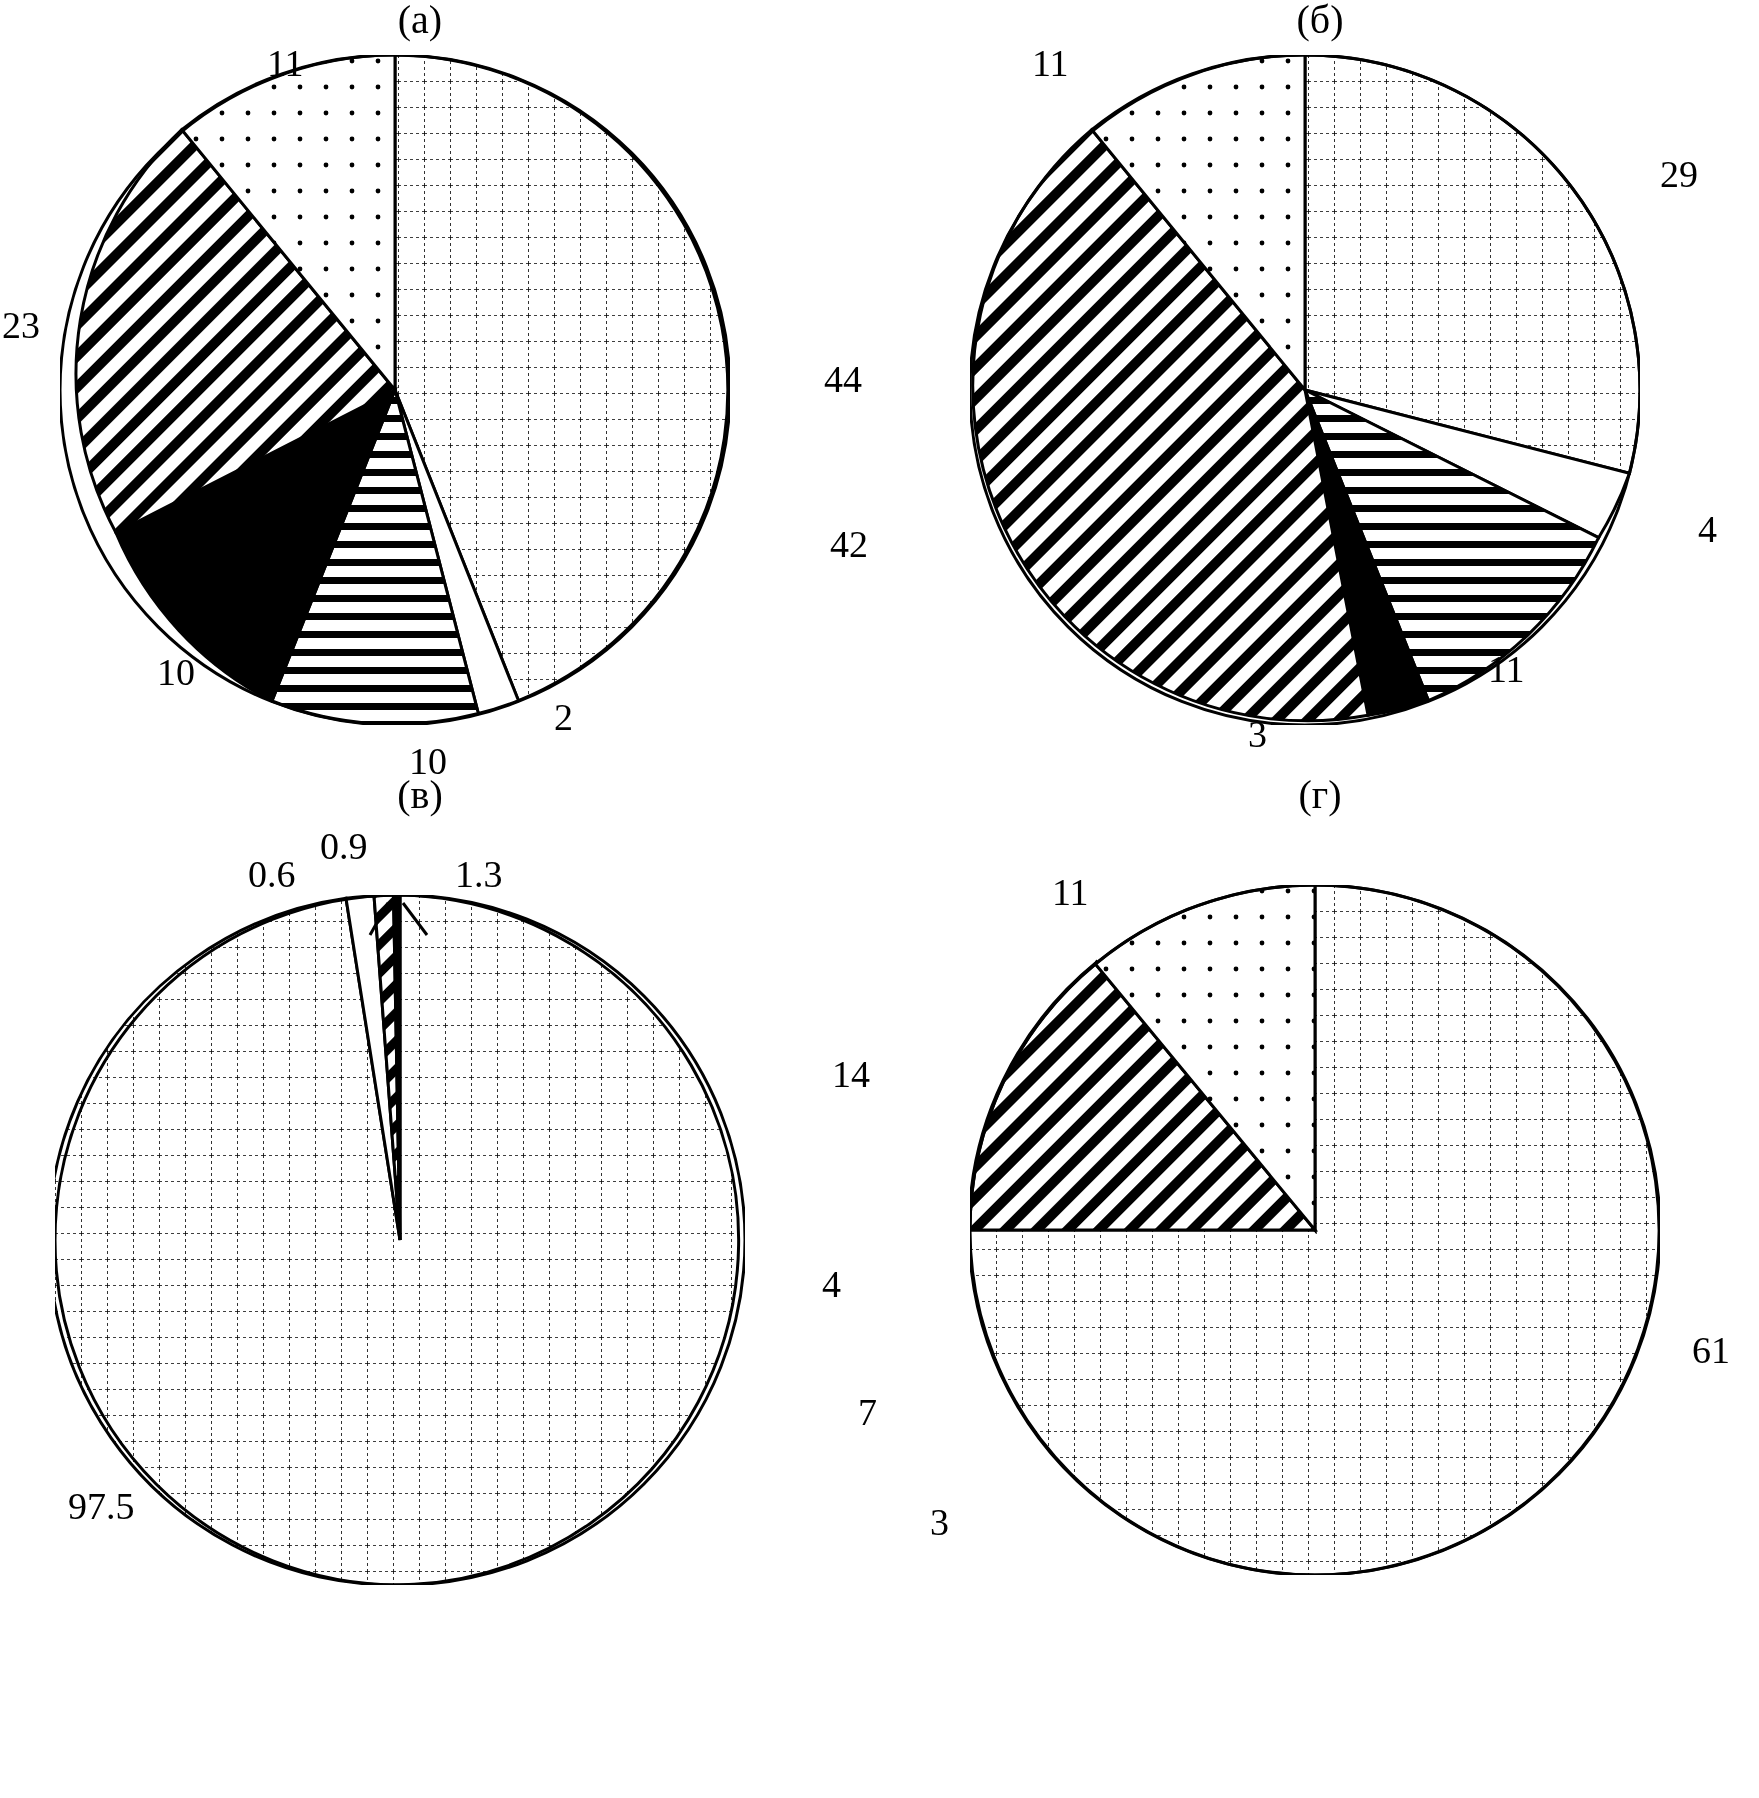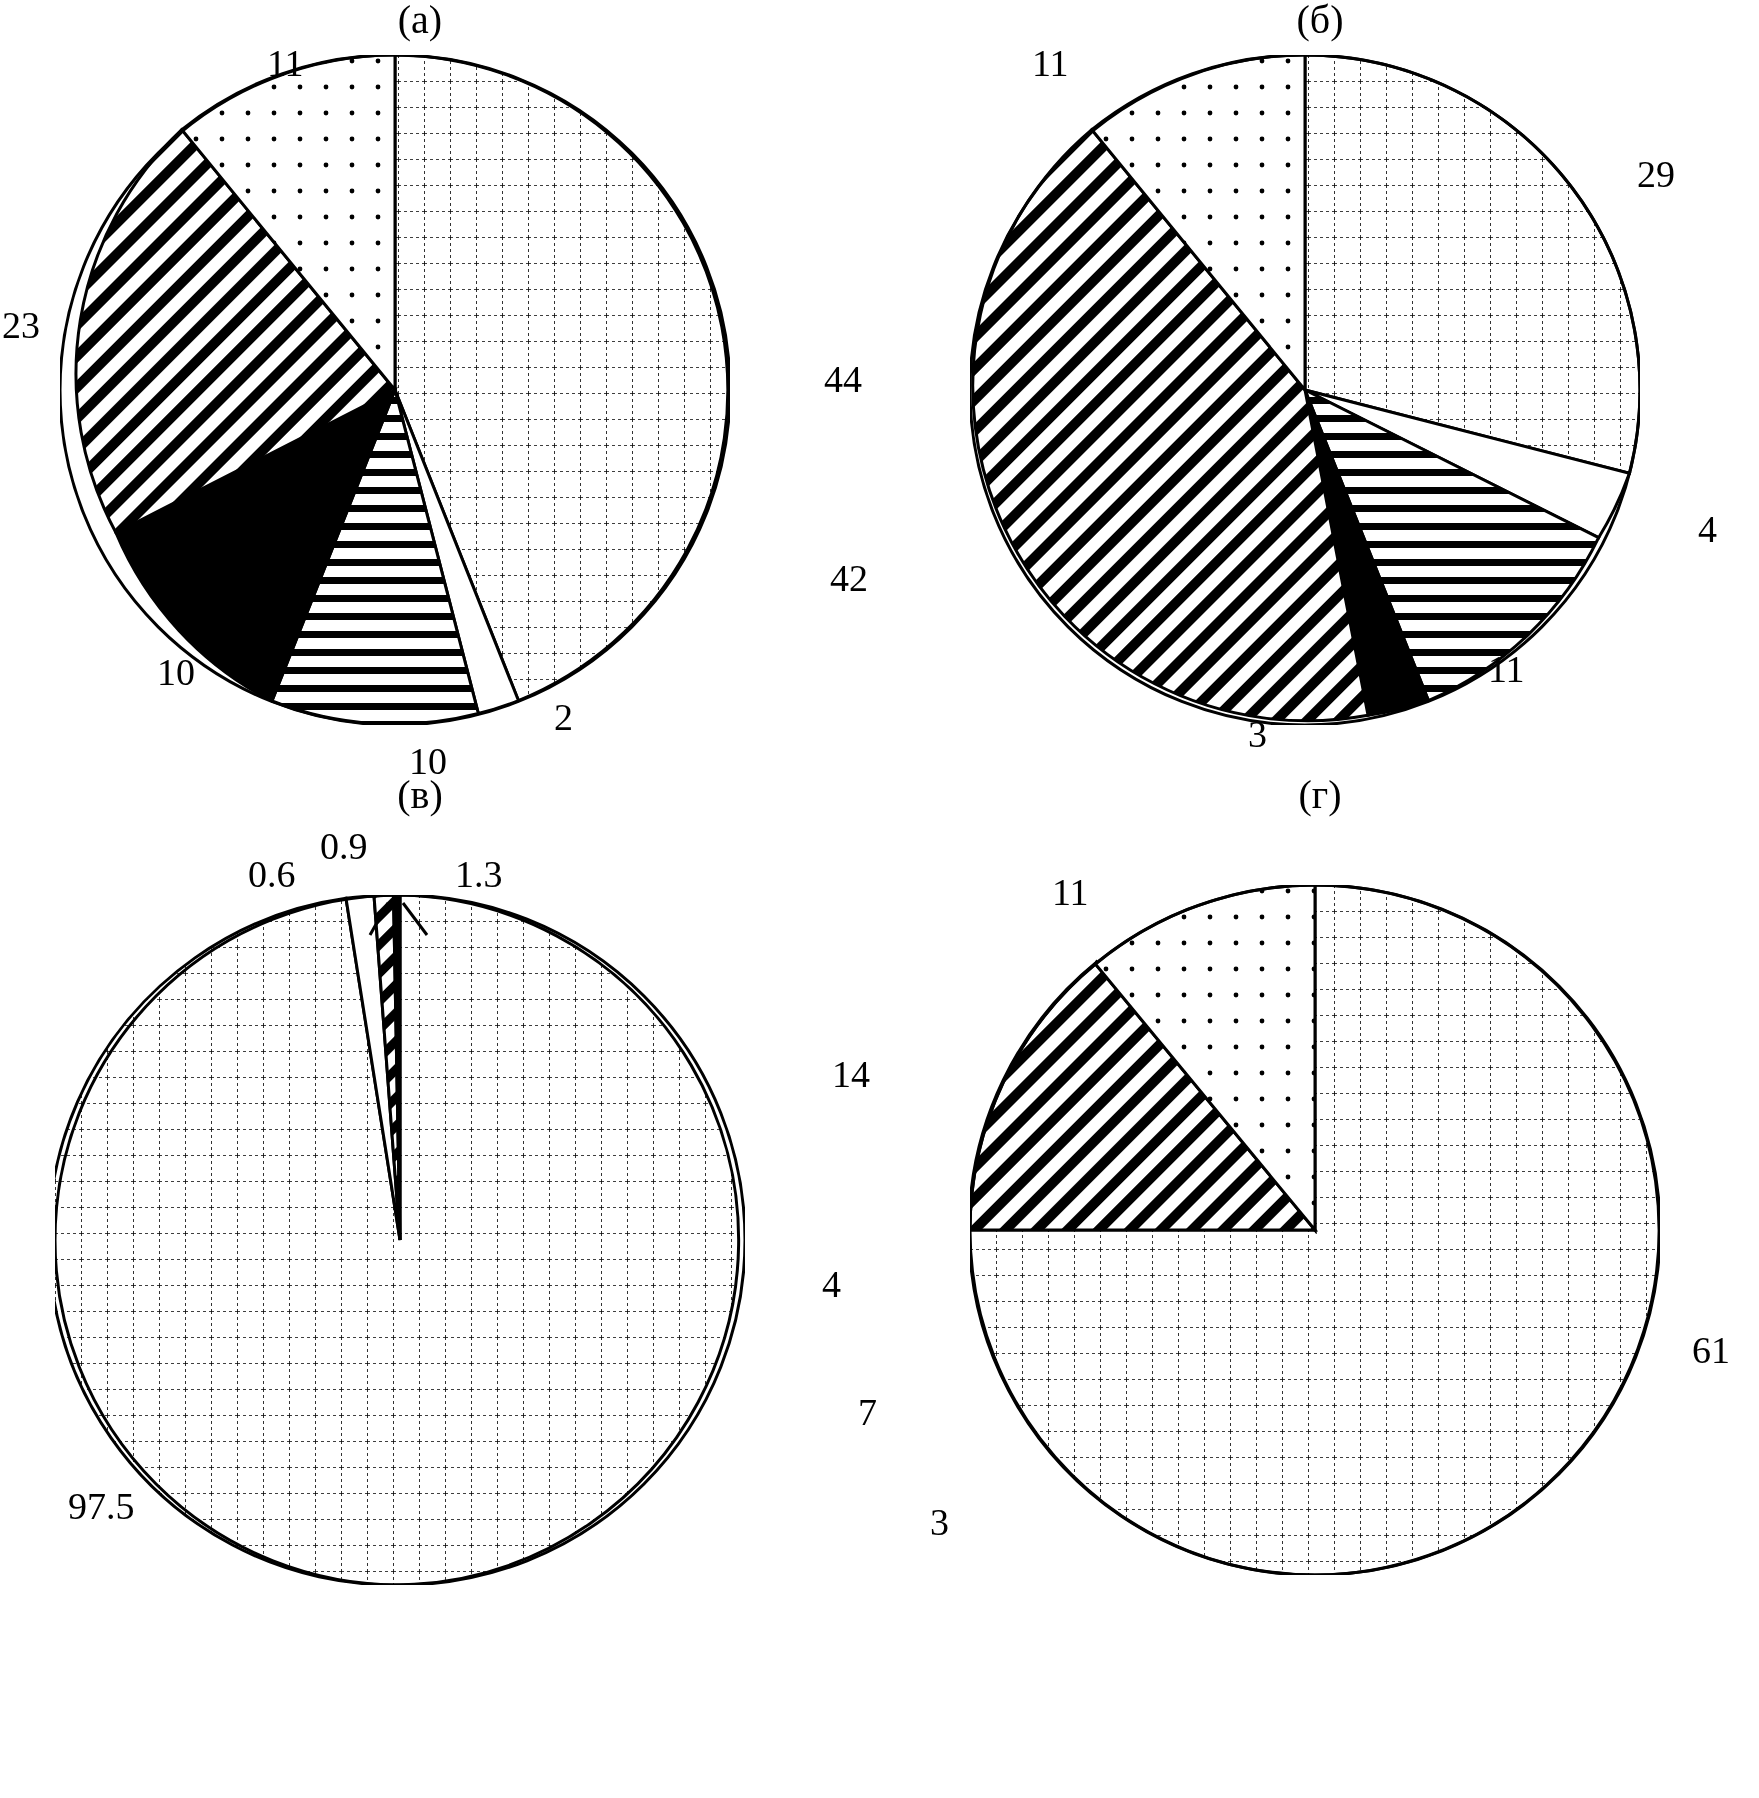--- a/index.html
+++ b/index.html
@@ -129,25 +129,25 @@
 
         <path d="M335 335 L458.44 645.55 A335 335 0 0 1 398.03 660.33 Z" fill="#000000" stroke="#000" stroke-width="3"></path>
 
         <path d="M335 335 L398.03 660.33 A335 335 0 0 1 121.82 74.66 Z" fill="url(#pb-diag)" stroke="#000" stroke-width="3"></path>
 
         <path d="M335 335 L121.82 74.66 A335 335 0 0 1 335 0 Z" fill="url(#pb-dots)" stroke="#000" stroke-width="3"></path>
         <circle cx="335" cy="335" r="335" fill="none" stroke="#000" stroke-width="3"></circle>
       </svg>
     </div>
 
-    <div class="label" style="left:757px; top:155px;">29</div>
+    <div class="label" style="left:780px; top:155px;">29</div>
     <div class="label" style="left:818px; top:510px;">4</div>
     <div class="label" style="left:608px; top:650px;">11</div>
     <div class="label" style="left:368px; top:715px;">3</div>
-    <div class="label" style="left:-50px; top:525px;margin-top:34px;">42</div>
+    <div class="label" style="left:-50px; top:525px;">42</div>
     <div class="label" style="left:152px; top:44px;">11</div>
   </div>
 
   <div class="panel" style="left:0px; top:775px; width:840px; height:1020px;">
     <div class="panel-title" style="left:0px; top:0px;">(в)</div>
 
     <div class="pie-wrap" style="left:55px; top:120px; width:690px; height:690px;">
       <svg class="pie-svg" viewBox="0 0 690 690" width="690" height="690">
         <defs>
           <pattern id="pv-grid" patternUnits="userSpaceOnUse" width="26" height="26">

